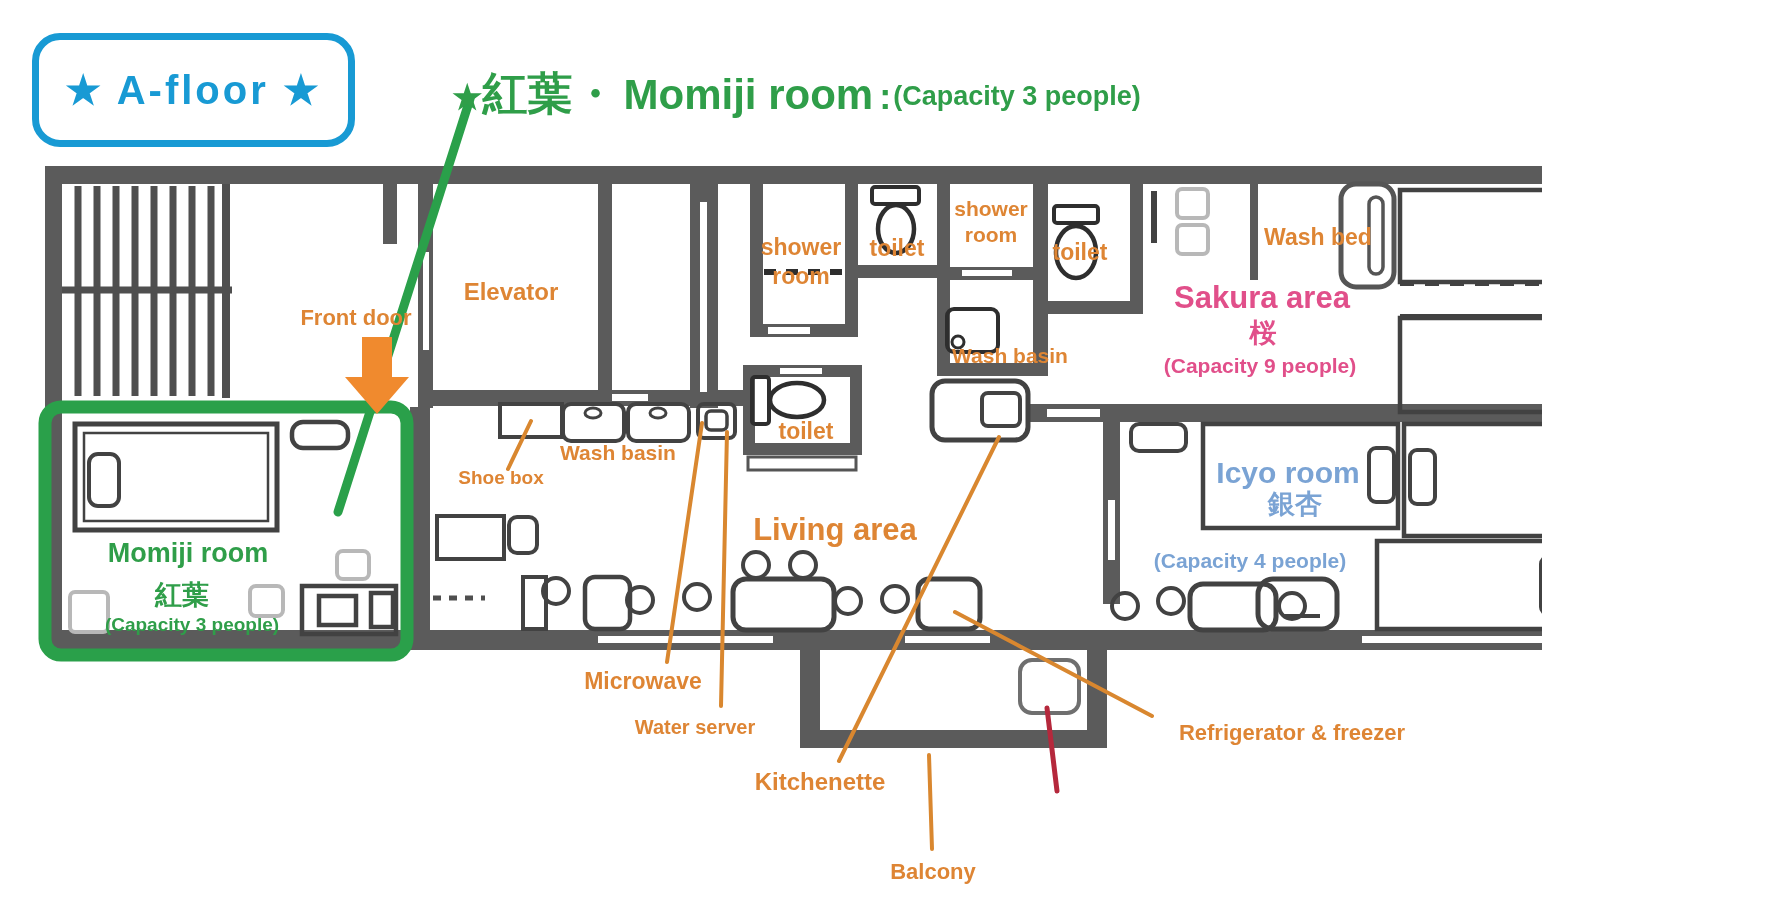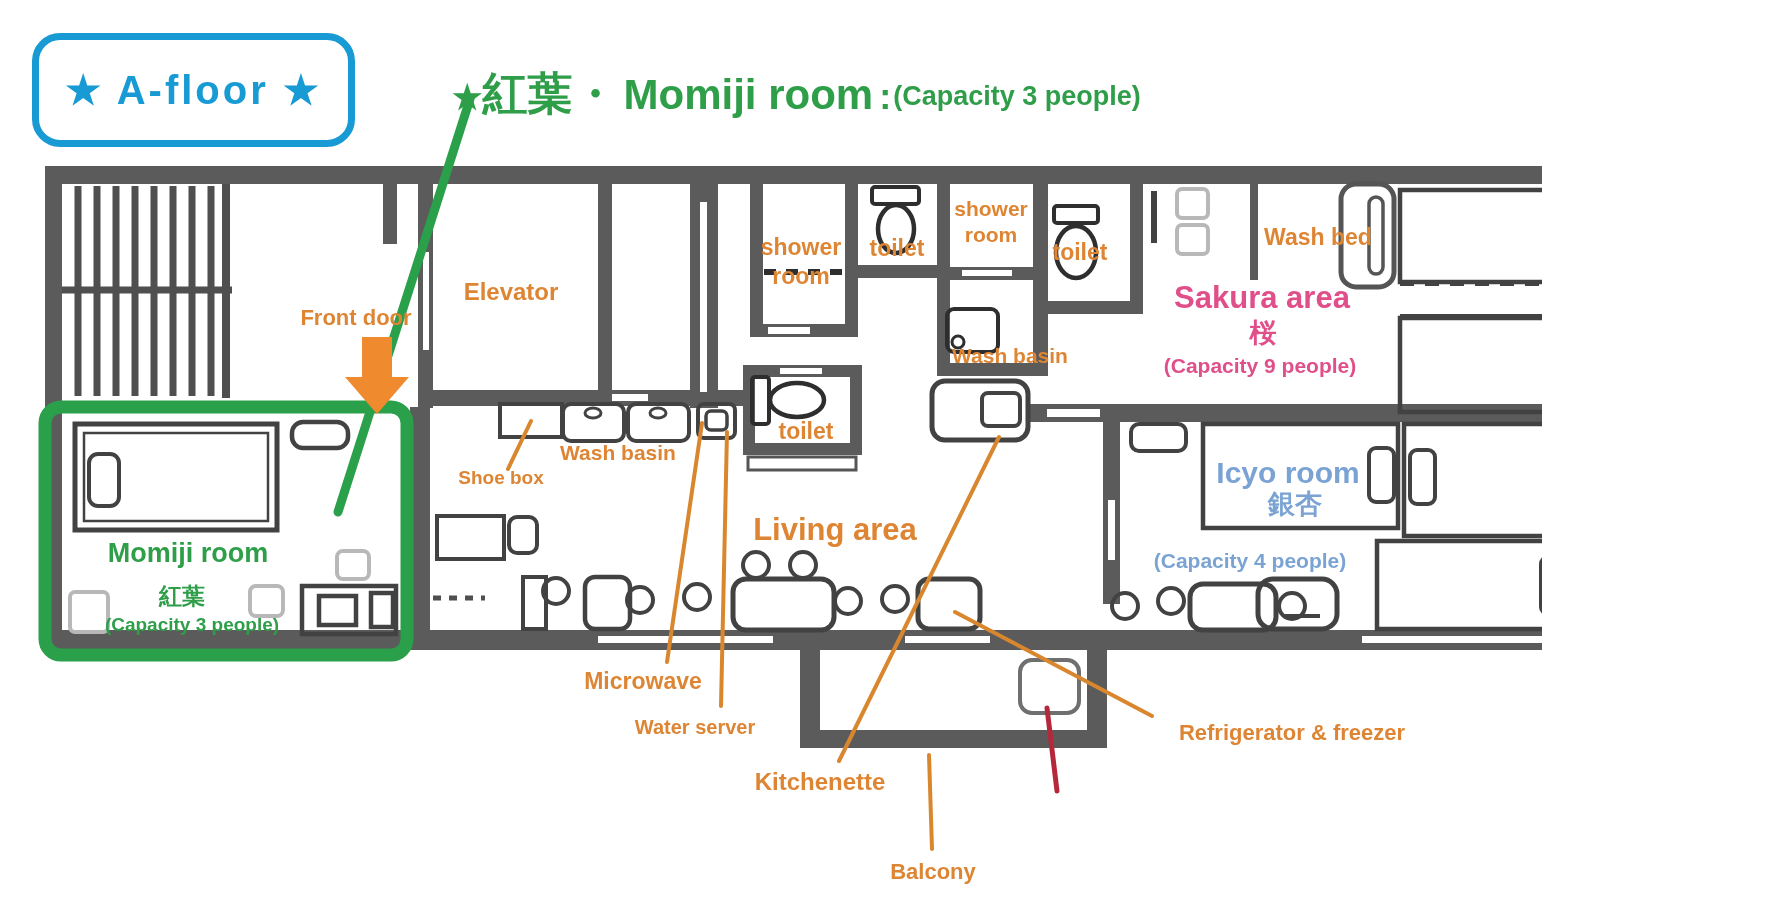--- a/index.html
+++ b/index.html
@@ -259,21 +259,21 @@
 
   <div class="lbl pink" style="left:1262px;top:298px;font-size:31px;">Sakura area</div>
   <div class="lbl pink" style="left:1263px;top:334px;font-size:27px;">桜</div>
   <div class="lbl pink" style="left:1260px;top:366px;font-size:21px;">(Capacity 9 people)</div>
 
   <div class="lbl blue" style="left:1288px;top:463px;font-size:30px;margin-top:10px;">Icyo room</div>
   <div class="lbl blue" style="left:1295px;top:505px;font-size:27px;">銀杏</div>
   <div class="lbl blue" style="left:1250px;top:561px;font-size:21px;">(Capacity 4 people)</div>
 
   <div class="lbl green" style="left:188px;top:554px;font-size:27px;">Momiji room</div>
-  <div class="lbl green" style="left:182px;top:596px;font-size:23px;">紅葉</div>
+  <div class="lbl green" style="left:182px;top:596px;font-size:27px;">紅葉</div>
   <div class="lbl green" style="left:192px;top:625px;font-size:19px;">(Capacity 3 people)</div>
 
   <div class="compass-letter" style="left:1556px;top:818px;">N</div>
   <div class="compass-letter" style="left:1648px;top:726px;">E</div>
   <div class="compass-letter" style="left:1742px;top:818px;">S</div>
   <div class="compass-letter" style="left:1648px;top:908px;">W</div>
 
 </div>
 
 </body></html>

